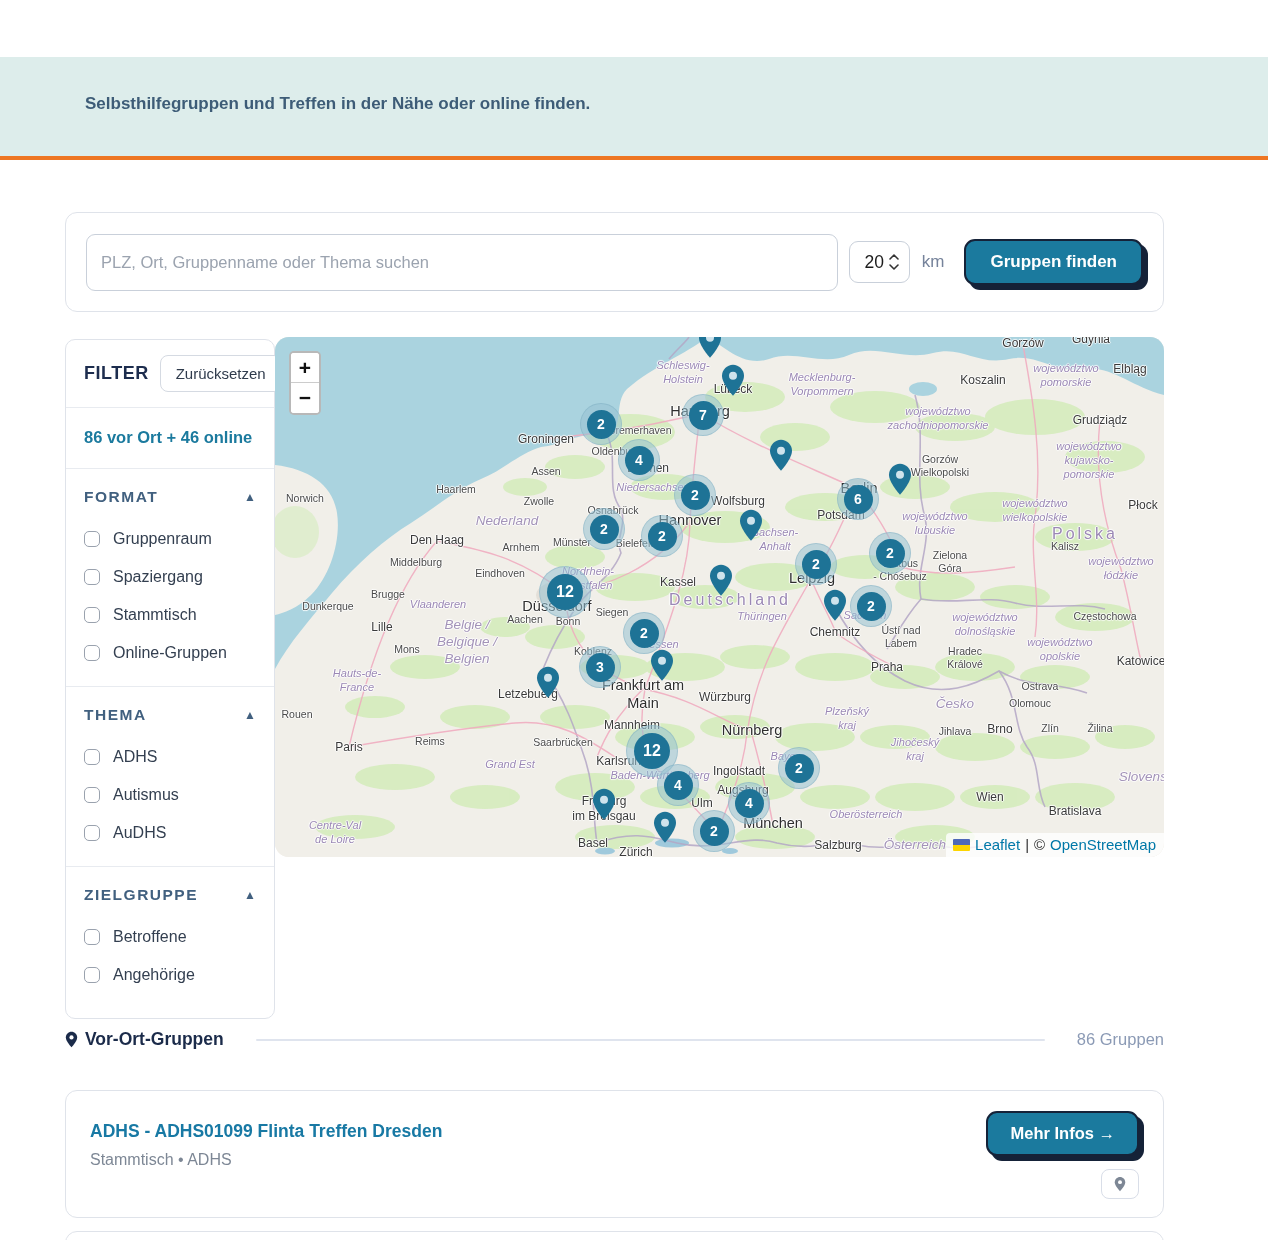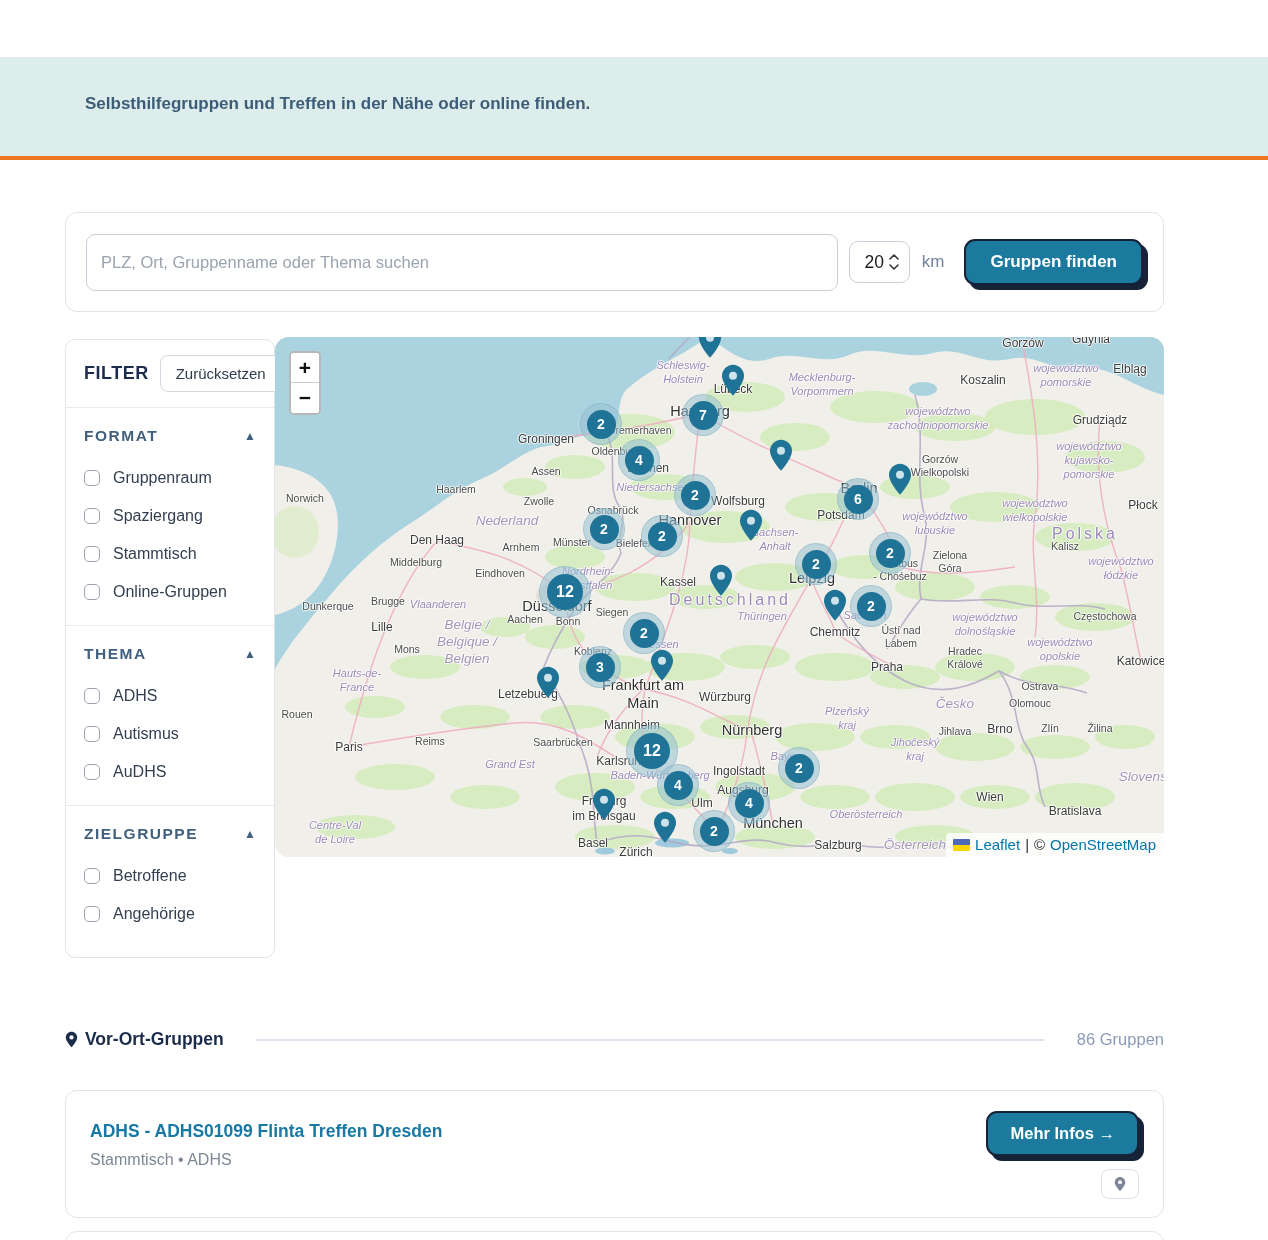--- a/index.html
+++ b/index.html
@@ -124,20 +124,21 @@
     <button class="btn-raised">Gruppen finden</button>
   </div>
 
   <div class="map-section">
 
     <div class="filter-panel">
       <div class="filter-head">
         <span class="filter-title">FILTER</span>
         <button class="reset-btn">Zurücksetzen</button>
       </div>
+      <div class="filter-summary">86 vor Ort + 46 online</div>
       <div>
           <div class="filter-section">
             <div class="sec-head">
               <span class="sec-title">FORMAT</span>
               <span class="collapse-icon">▲</span>
             </div>
             <label class="option">
               <span class="checkbox"></span>
               <span>Gruppenraum</span>
             </label>
@@ -356,21 +357,21 @@
         <div class="map-label lbl-citysm" style="left: 264px; top: 165px;">Zwolle</div>
         <div class="map-label lbl-citysm" style="left: 271px; top: 135px;">Assen</div>
         <div class="map-label lbl-citysm" style="left: 321px; top: 115px; margin-left: 20px;">Oldenburg</div>
         <div class="map-label lbl-citysm" style="left: 365px; top: 94px;">Bremerhaven</div>
         <div class="map-label lbl-citysm" style="left: 338px; top: 174px;">Osnabrück</div>
         <div class="map-label lbl-citysm" style="left: 297px; top: 206px;">Münster</div>
         <div class="map-label lbl-citysm" style="left: 361px; top: 207px;">Bielefeld</div>
         <div class="map-label lbl-citysm" style="left: 246px; top: 211px;">Arnhem</div>
         <div class="map-label lbl-citysm" style="left: 225px; top: 237px;">Eindhoven</div>
         <div class="map-label lbl-citysm" style="left: 141px; top: 226px;">Middelburg</div>
-        <div class="map-label lbl-citysm" style="left: 113px; top: 265px;">Brugge</div>
+        <div class="map-label lbl-citysm" style="left: 113px; top: 258px;">Brugge</div>
         <div class="map-label lbl-citysm" style="left: 53px; top: 270px;">Dunkerque</div>
         <div class="map-label lbl-citysm" style="left: 132px; top: 313px;">Mons</div>
         <div class="map-label lbl-citysm" style="left: 155px; top: 405px;">Reims</div>
         <div class="map-label lbl-citysm" style="left: 22px; top: 378px;">Rouen</div>
         <div class="map-label lbl-citysm" style="left: 288px; top: 406px;">Saarbrücken</div>
         <div class="map-label lbl-citysm" style="left: 250px; top: 283px;">Aachen</div>
         <div class="map-label lbl-citysm" style="left: 293px; top: 285px;">Bonn</div>
         <div class="map-label lbl-citysm" style="left: 337px; top: 276px;">Siegen</div>
         <div class="map-label lbl-citysm" style="left: 318px; top: 315px;">Koblenz</div>
         <div class="map-label lbl-citysm" style="left: 680px; top: 395px;">Jihlava</div>

